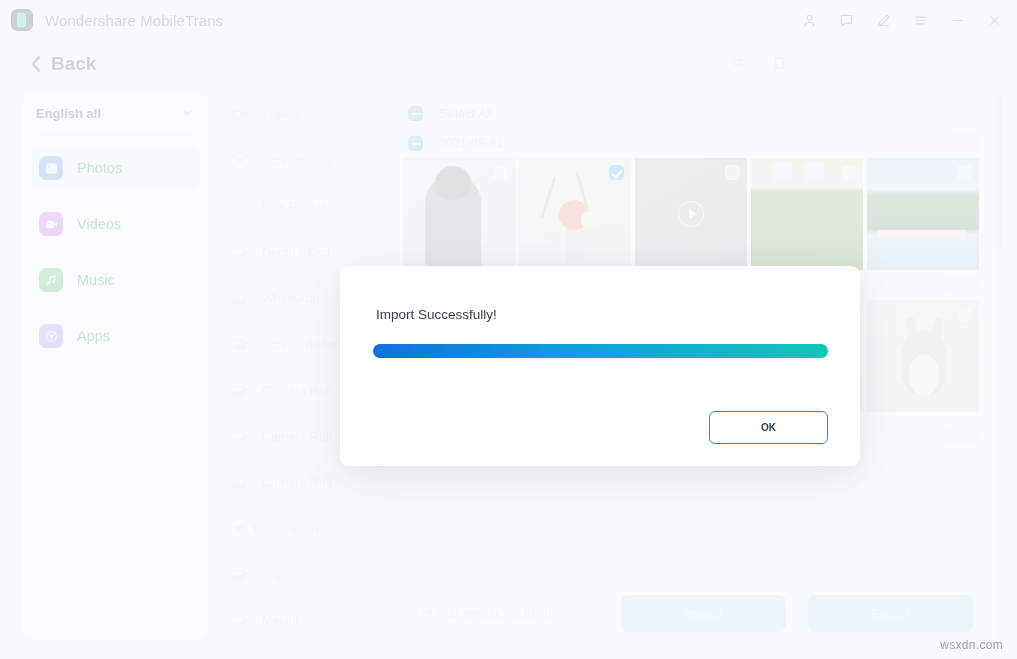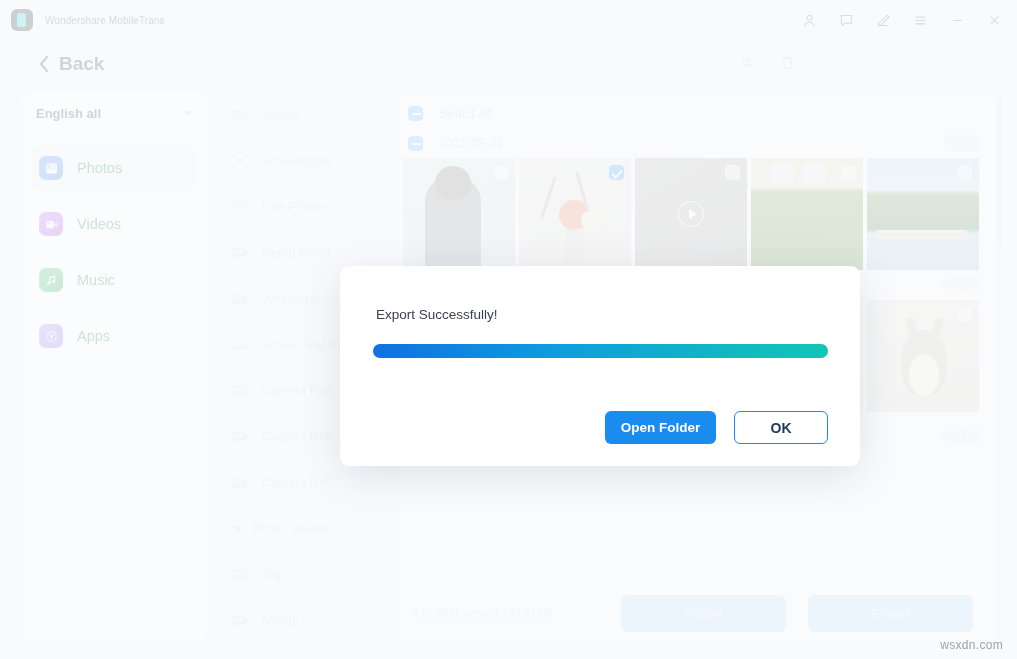--- a/index.html
+++ b/index.html
@@ -22,35 +22,35 @@
   #logo {
     width: 22px; height: 22px; margin-left: 11px; border-radius: 6px;
     background: #1b2430; position: relative; flex: 0 0 auto;
   }
   #logo::after {
     content: ""; position: absolute; left: 6px; top: 4px;
     width: 9px; height: 14px; border-radius: 2px;
     background: linear-gradient(160deg, #27b6e8 0%, #1ad6b4 100%);
   }
   #app-title {
-    margin-left: 12px; font-size: 10px; color: #4a5160; letter-spacing: .1px; text-align: center;
+    margin-left: 12px; font-size: 15px; color: #4a5160; letter-spacing: .1px; text-align: center;
   }
   #win-icons {
     margin-left: auto; display: flex; align-items: center;
     gap: 7px; margin-right: 8px;
   }
   .win-btn {
     width: 30px; height: 28px; display: flex; align-items: center;
     justify-content: center; color: #5a6271; border-radius: 4px;
   }
   .win-btn svg { display: block; }
 
   
   #backrow {
-    position: absolute; left: 8px; top: 40px; width: 834px; height: 48px;
+    position: absolute; left: 0; top: 40px; width: 834px; height: 48px;
     display: flex; align-items: center; justify-content: flex-end;
   }
   #back-btn {
     display: flex; align-items: center; gap: 9px;
     margin-left: 30px; color: #2b3343;
     font-size: 19px; font-weight: bold;
   }
   #toolbar-right {
     margin-left: auto; display: flex; align-items: center; gap: 24px;
     margin-right: 46px; color: #c4cad4;
@@ -217,23 +217,23 @@
   #modal-btns {
     position: absolute; right: 32px; bottom: 22px;
     display: flex; align-items: center; gap: 18px;
   }
   #open-folder-btn {
     width: 111px; height: 33px; border-radius: 6px;
     background: #1a8cf0; color: #fff; font-size: 13.5px; font-weight: bold;
     display: flex; align-items: center; justify-content: center;
   }
   #ok-btn {
-    width: 94px; height: 33px; border-radius: 6px;
+    width: 119px; height: 33px; border-radius: 6px;
     background: #fff; border: 1.3px solid #1a8cf0; color: #1f3a55;
-    font-size: 14px; font-weight: bold;
+    font-size: 10px; font-weight: bold;
     display: flex; align-items: center; justify-content: center;
   }
 
   
   #watermark {
     position: absolute; right: 14px; bottom: 7px;
     font-size: 12px; color: #9aa2b0; letter-spacing: .3px;
   }
 </style>
 </head>
@@ -580,23 +580,22 @@
     <div class="act-btn" id="export-btn">Export</div>
   </div>
 
   <div id="scrolltrack">
     <div id="scrollthumb"></div>
   </div>
 
   <div id="veil"></div>
 
   <div id="modal">
-    <div id="modal-title">Export Successfully!</div>
+    <div id="modal-title">Import Successfully!</div>
     <div id="modal-btns">
-      <div id="open-folder-btn">Open Folder</div>
       <div id="ok-btn">OK</div>
     </div>
   </div>
 
   <div id="progress-track">
     <div id="progress-fill" style="width: 100%;"></div>
   </div>
 
   <div id="watermark">wsxdn.com</div>
 

